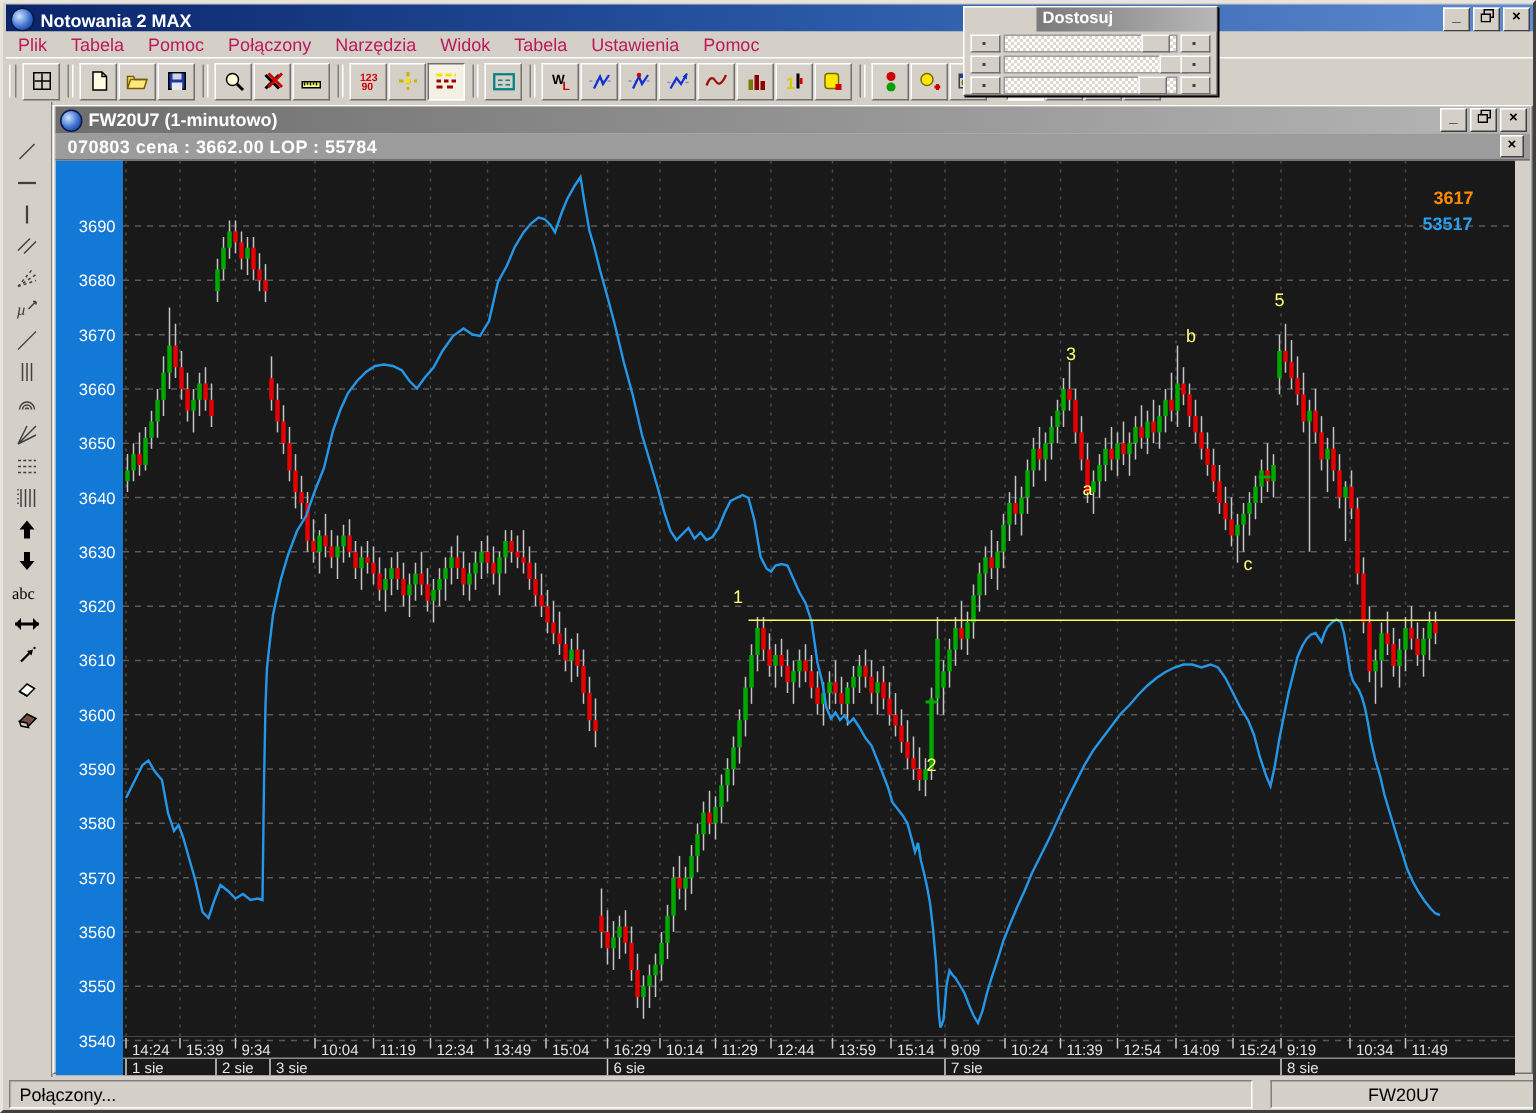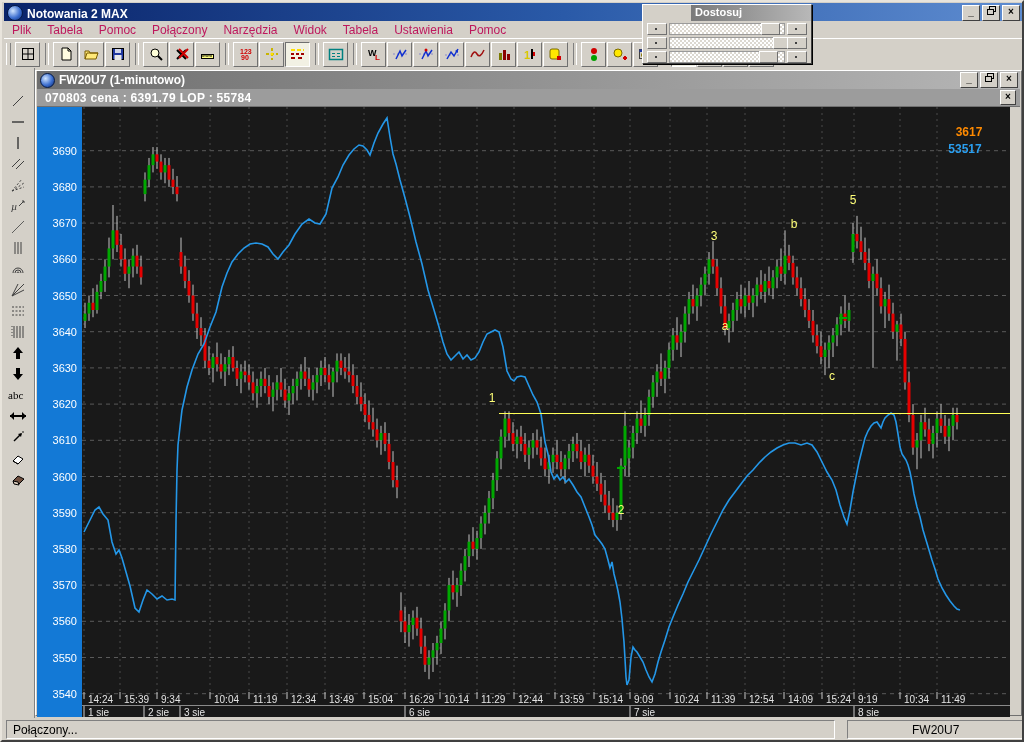--- a/index.html
+++ b/index.html
@@ -419,21 +419,21 @@
     <span class="winbtns">
       <span class="cwbtn">_</span>
       <span class="cwbtn"><svg width="9" height="9">
             <rect x="2.5" y="0.5" width="6" height="5" fill="none" stroke="#000"></rect>
             <rect x="0.5" y="3.5" width="6" height="5" fill="#d4d0c8" stroke="#000"></rect>
           </svg></span>
       <span class="cwbtn">×</span>
     </span>
   </div>
   <div class="infobar">
-    <span class="txt">070803  cena : 6391.79 LOP : 55784</span>
+    <span class="txt">070803  cena : 3662.00 LOP : 55784</span>
     <span class="ibx">×</span>
   </div>
 </div>
 
 <svg id="chart-svg" width="973" height="610">
     <rect x="0" y="0" width="45" height="610" fill="#1379d6"></rect>
     <rect x="45" y="0" width="928" height="584" fill="#191919"></rect>
     <rect x="45" y="584" width="928" height="26" fill="#191919"></rect>
     <line x1="45" y1="43.7" x2="973" y2="43.7" stroke="#5a5a5a" stroke-dasharray="4 4"></line>
     <text x="40" y="47.7" fill="#ffffff" font-size="11" text-anchor="end" font-family="Liberation Sans, sans-serif">3690</text>

